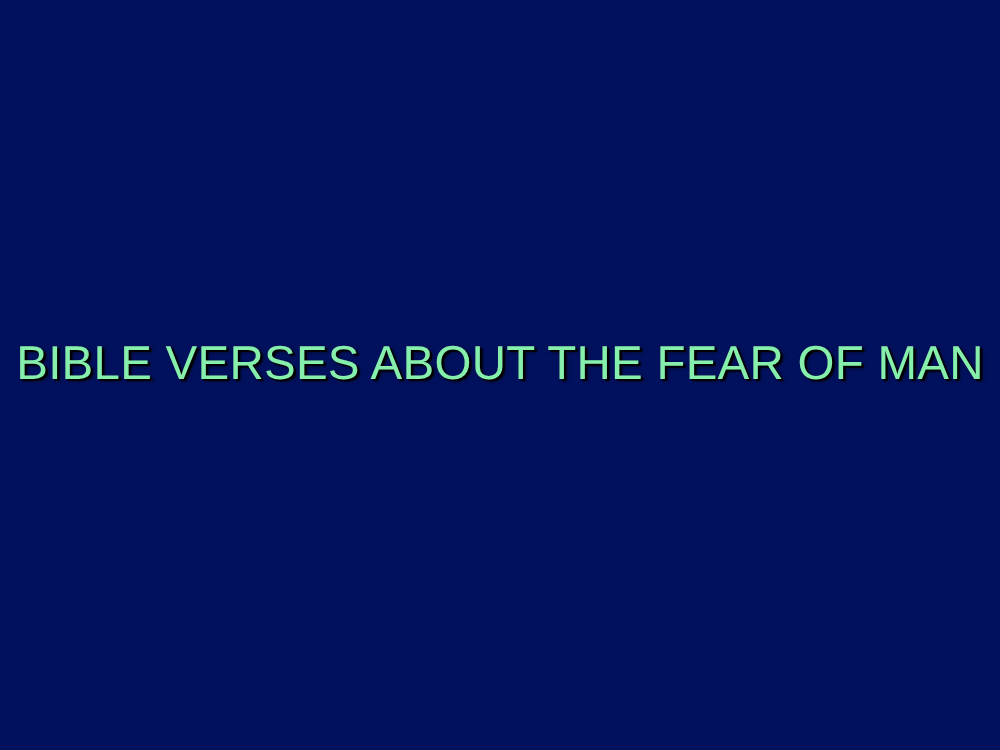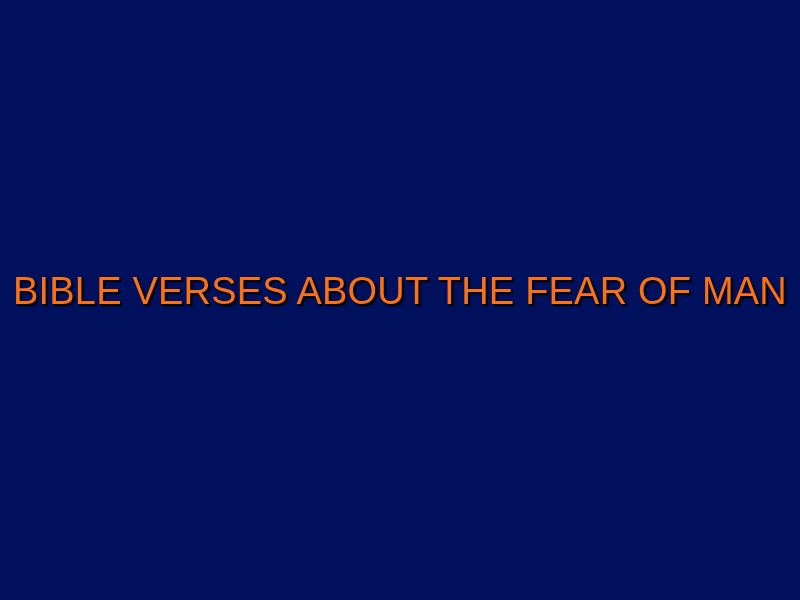--- a/index.html
+++ b/index.html
@@ -33,21 +33,21 @@
     display: flex;
     align-items: center;
     justify-content: center;
     
     transform: translateY(-8px);
   }
 
   .poster-title {
     margin: 0;
     padding: 0;
-    color: #f97316;
+    color: #86efac;
     font-family: "Liberation Sans", sans-serif;
     font-size: 38px;
     font-weight: 400;
     line-height: 1.05;
     letter-spacing: 0.2px;
     white-space: nowrap;
     text-align: center;
     text-transform: uppercase;
     text-shadow:
       2px 2px 0 rgba(0, 0, 0, 0.92),

